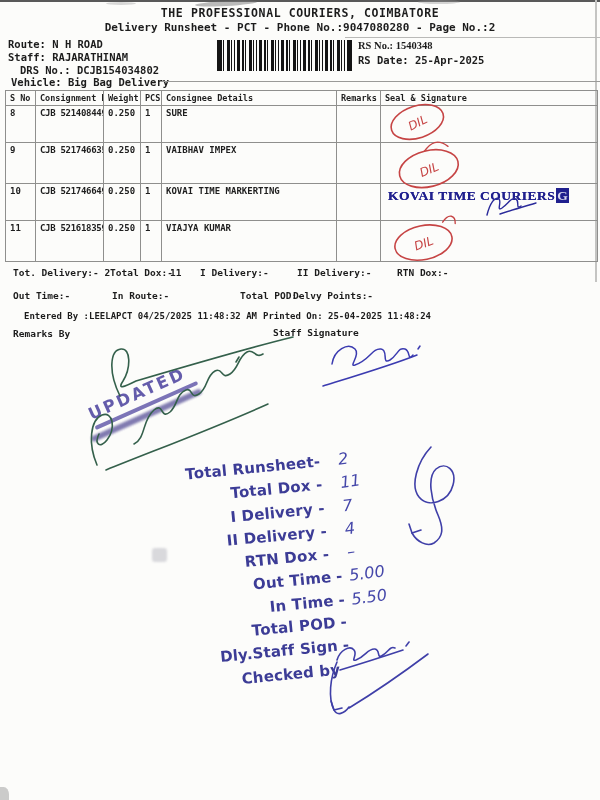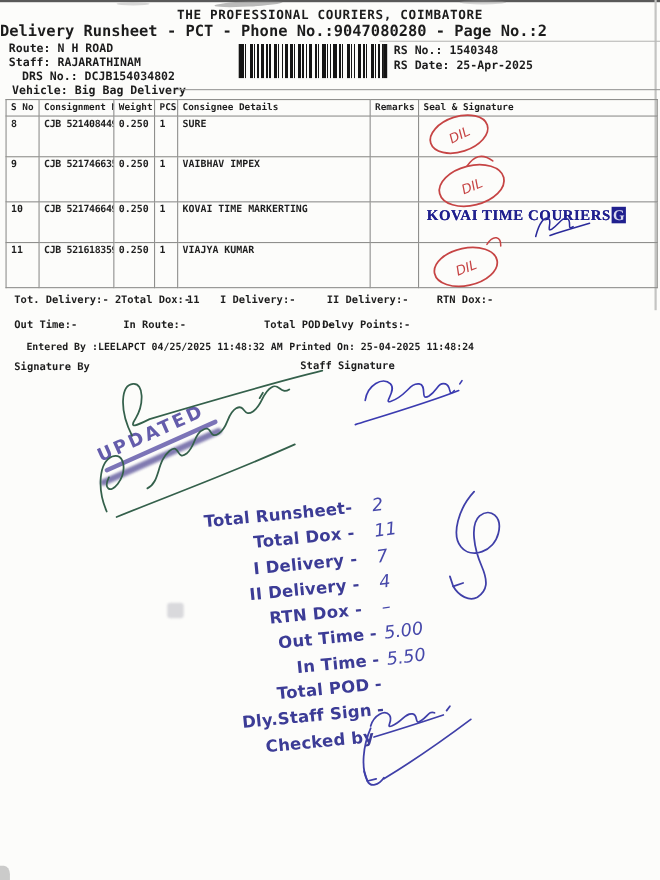--- a/index.html
+++ b/index.html
@@ -10,21 +10,21 @@
   
   .top-edge{left:0;top:0;width:600px;height:2px;background:#3c3c3c;opacity:.85;}
   .smudge1{left:195px;top:1px;width:62px;height:5px;background:#777;border-radius:50%;transform:rotate(-3deg);opacity:.5;}
   .smudge2{left:418px;top:0;width:42px;height:4px;background:#999;opacity:.4;border-radius:50%;}
   .smudge3{left:106px;top:2px;width:30px;height:3px;background:#aaa;opacity:.45;border-radius:50%;}
   .smudge4{left:152px;top:548px;width:15px;height:14px;background:#8a8a9a;opacity:.3;filter:blur(1px);border-radius:3px;}
   .corner-mark{left:0;top:787px;width:9px;height:13px;background:#9a9a9a;opacity:.5;border-radius:0 60% 0 0;}
   .right-edge{left:595px;top:0;width:2px;height:282px;background:#c4c4c2;}
   
   .title{left:0;right:0;top:6px;text-align:center;font-weight:700;font-size:11.5px;letter-spacing:.6px;}
-  .subtitle{left:0;right:0;top:21px;font-weight:700;font-size:14px;}
+  .subtitle{left:0;right:0;top:21px;text-align:center;font-weight:700;font-size:11px;}
   .info-line{font-weight:700;font-size:10.5px;white-space:pre;}
   .rs-rule{left:345px;top:37px;width:255px;height:1px;background:#b9b9b7;}
   .mid-rule{left:160px;top:81px;width:440px;height:1px;background:#9a9a98;}
   .barcode{left:217px;top:40px;width:129px;height:31px;border-left:3px solid #151515;border-right:3px solid #151515;
     background:repeating-linear-gradient(90deg,#151515 0 2px,#fcfcfa 2px 3px,#151515 3px 4px,#fcfcfa 4px 7px,
     #151515 7px 10px,#fcfcfa 10px 11px,#151515 11px 12px,#fcfcfa 12px 14px,#151515 14px 15px,#fcfcfa 15px 17px,
     #151515 17px 20px,#fcfcfa 20px 22px);}
   
   table.grid{position:absolute;left:5px;top:90px;width:592px;border-collapse:collapse;table-layout:fixed;}
   table.grid th,table.grid td{border:1px solid #8f8f8d;vertical-align:top;padding:2px 4px;
@@ -86,21 +86,21 @@
   <div class="abs title">THE PROFESSIONAL COURIERS, COIMBATORE</div>
   <div class="abs subtitle">Delivery Runsheet - PCT - Phone No.:9047080280 - Page No.:2</div>
 
   <div class="abs info-line" style="left:8px;top:38px;"><span>Route:</span> <span>N H ROAD</span></div>
   <div class="abs info-line" style="left:8px;top:51px;"><span>Staff:</span> <span>RAJARATHINAM</span></div>
   <div class="abs info-line" style="left:20px;top:64px;"><span>DRS No.:</span> <span>DCJB154034802</span></div>
   <div class="abs info-line" style="left:11px;top:76px;"><span>Vehicle:</span> <span>Big Bag Delivery</span></div>
 
   <div class="abs barcode"></div>
   <div class="abs rs-rule"></div>
-  <div class="abs info-line" style="left:358px;top:40px;"><span>RS No.:</span> <span>1540348</span></div>
+  <div class="abs info-line" style="left:358px;top:40px;font-family:Liberation Serif, serif;"><span>RS No.:</span> <span>1540348</span></div>
   <div class="abs info-line" style="left:358px;top:54px;"><span>RS Date:</span> <span>25-Apr-2025</span></div>
   <div class="abs mid-rule"></div>
 
   <table class="grid">
     <colgroup>
       <col style="width:30px">
         <col style="width:68px">
         <col style="width:37px">
         <col style="width:21px">
       <col style="width:175px">
@@ -181,21 +181,21 @@
   <div class="abs tot" style="left:397px;top:267px;">RTN Dox:-</div>
 
   <div class="abs tot" style="left:13px;top:290px;">Out Time:-</div>
   <div class="abs tot" style="left:112px;top:290px;">In Route:-</div>
   <div class="abs tot" style="left:212px;top:290px;margin-left:28px;">Total POD:-</div>
   <div class="abs tot" style="left:293px;top:290px;">Delvy Points:-</div>
 
   <div class="abs ent" style="left:0;top:311px;padding-left:24px;">Entered By :LEELAPCT 04/25/2025 11:48:32 AM</div>
   <div class="abs ent" style="left:263px;top:311px;">Printed On: 25-04-2025 11:48:24</div>
 
-  <div class="abs tot" style="left:13px;top:328px;">Signature By</div>
+  <div class="abs tot" style="left:13px;top:328px;">Remarks By</div>
   <div class="abs tot" style="left:273px;top:327px;">Staff Signature</div>
 
   <div class="abs updated">
     <div class="txt">UPDATED</div>
     <div class="bar1"></div>
     <div class="bar2"></div>
   </div>
 
   <div class="abs summary">
     <div class="srow">

